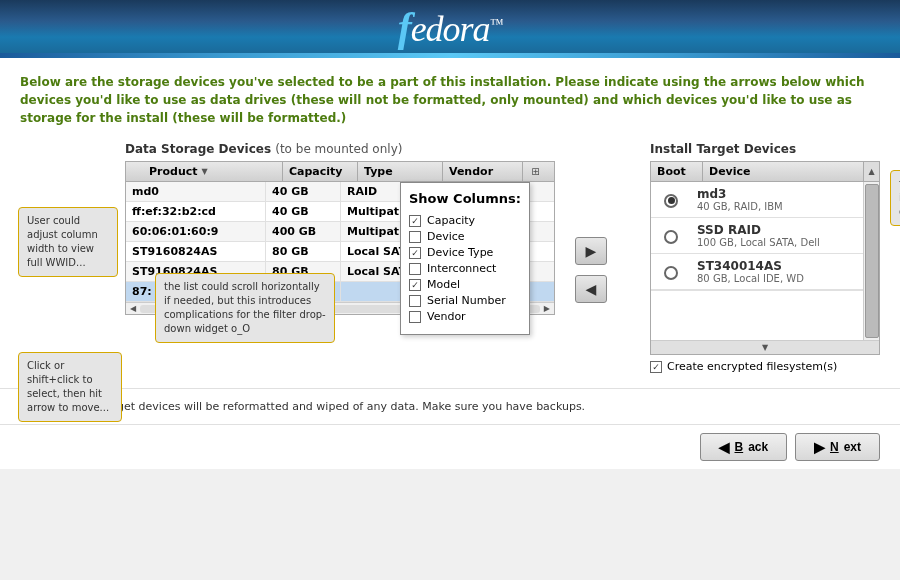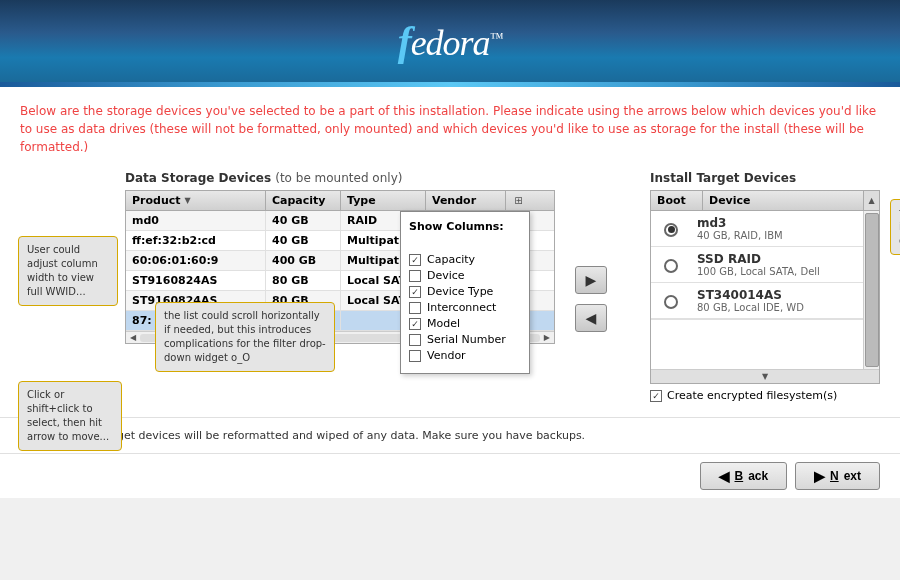--- a/index.html
+++ b/index.html
@@ -9,21 +9,21 @@
       font-family: 'DejaVu Sans', Arial, sans-serif;
       font-size: 12px;
       background: #f0f0f0;
       overflow: hidden;
       position: relative;
     }
 
     
     .header {
       background: linear-gradient(180deg, #1a3a5c 0%, #2a5a8c 40%, #1a7ab0 70%, #1a6a9a 100%);
-      height: 82px;
+      height: 53px;
       display: flex;
       align-items: center;
       justify-content: center;
       position: relative;
     }
     .fedora-logo {
       font-size: 36px;
       color: white;
       font-family: Georgia, serif;
       font-style: italic;
@@ -42,22 +42,23 @@
 
     
     .main-content {
       padding: 15px 20px;
       background: white;
     }
 
     .description {
       font-size: 12px;
       line-height: 1.5;
-      color: #ef4444;
+      color: #4d7c0f;
       margin-bottom: 15px;
+      font-weight: bold;
     }
 
     .columns-wrapper {
       display: flex;
       gap: 15px;
       position: relative;
     }
 
     
     .left-panel {
@@ -79,20 +80,21 @@
     .storage-table-container {
       border: 1px solid #aaa;
       background: white;
       overflow: hidden;
     }
 
     .table-header {
       display: flex;
       background: linear-gradient(180deg, #e8e8e8, #d0d0d0);
       border-bottom: 1px solid #aaa;
+      padding-left: 17px;
     }
     .col-product {
       width: 140px;
       min-width: 140px;
       padding: 3px 6px;
       border-right: 1px solid #aaa;
       display: flex;
       align-items: center;
       gap: 4px;
       font-weight: bold;
@@ -369,22 +371,22 @@
       position: absolute;
       background: white;
       border: 1px solid #888;
       box-shadow: 2px 2px 5px rgba(0,0,0,0.2);
       z-index: 20;
       padding: 8px;
       min-width: 130px;
     }
     .dropdown-popup-title {
       font-weight: bold;
-      font-size: 11px;
-      margin-bottom: 20px;
+      font-size: 13px;
+      margin-bottom: 8px;
     }
     .dropdown-item {
       display: flex;
       align-items: center;
       gap: 6px;
       margin-bottom: 3px;
       font-size: 11px;
     }
     .checkbox-check {
       width: 12px;

